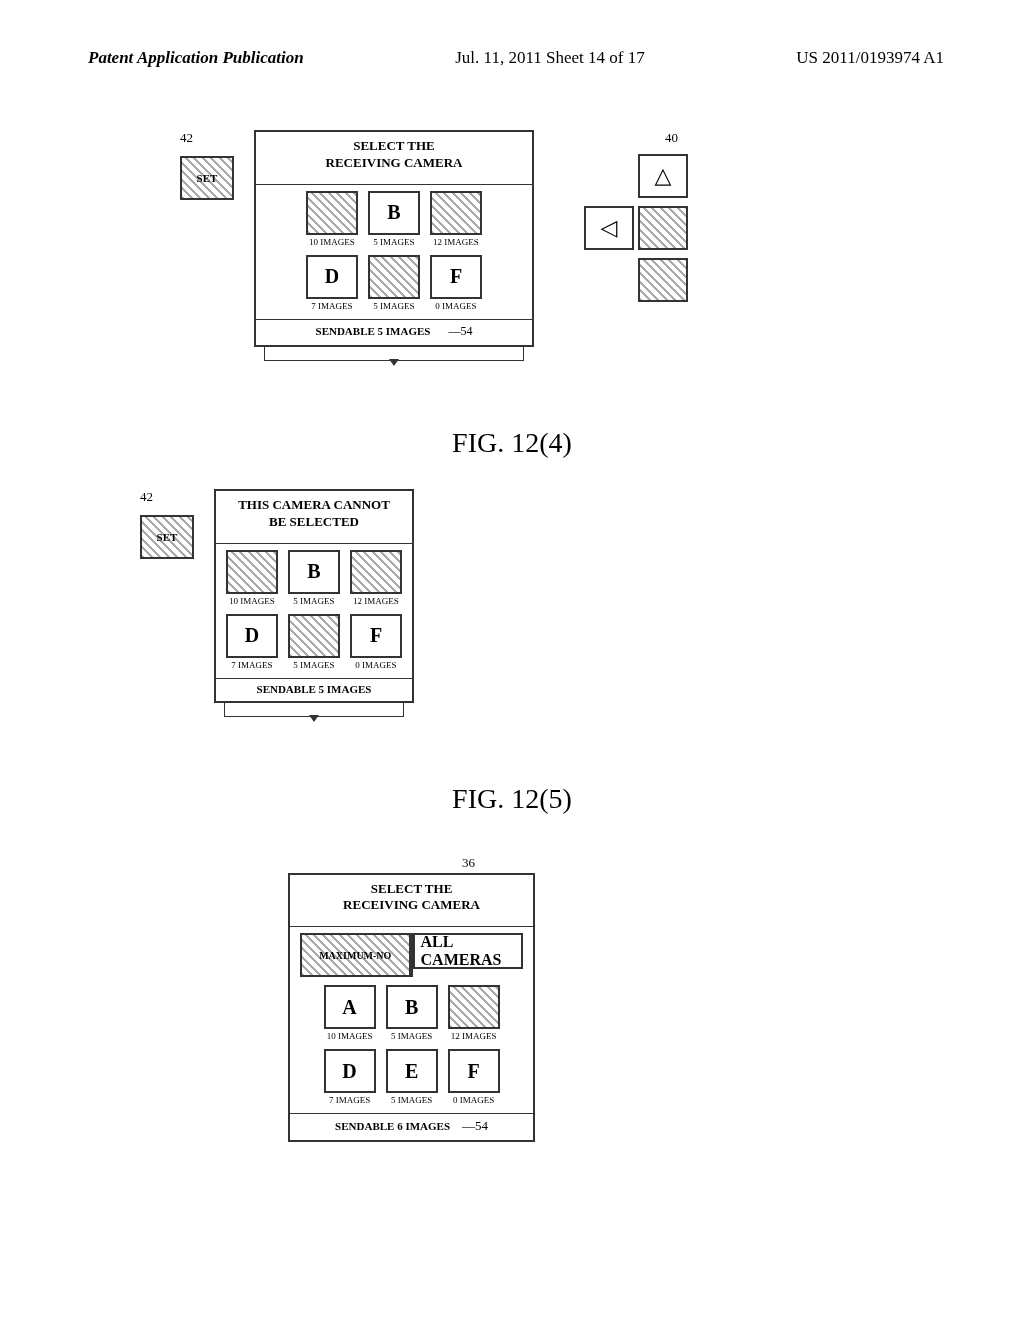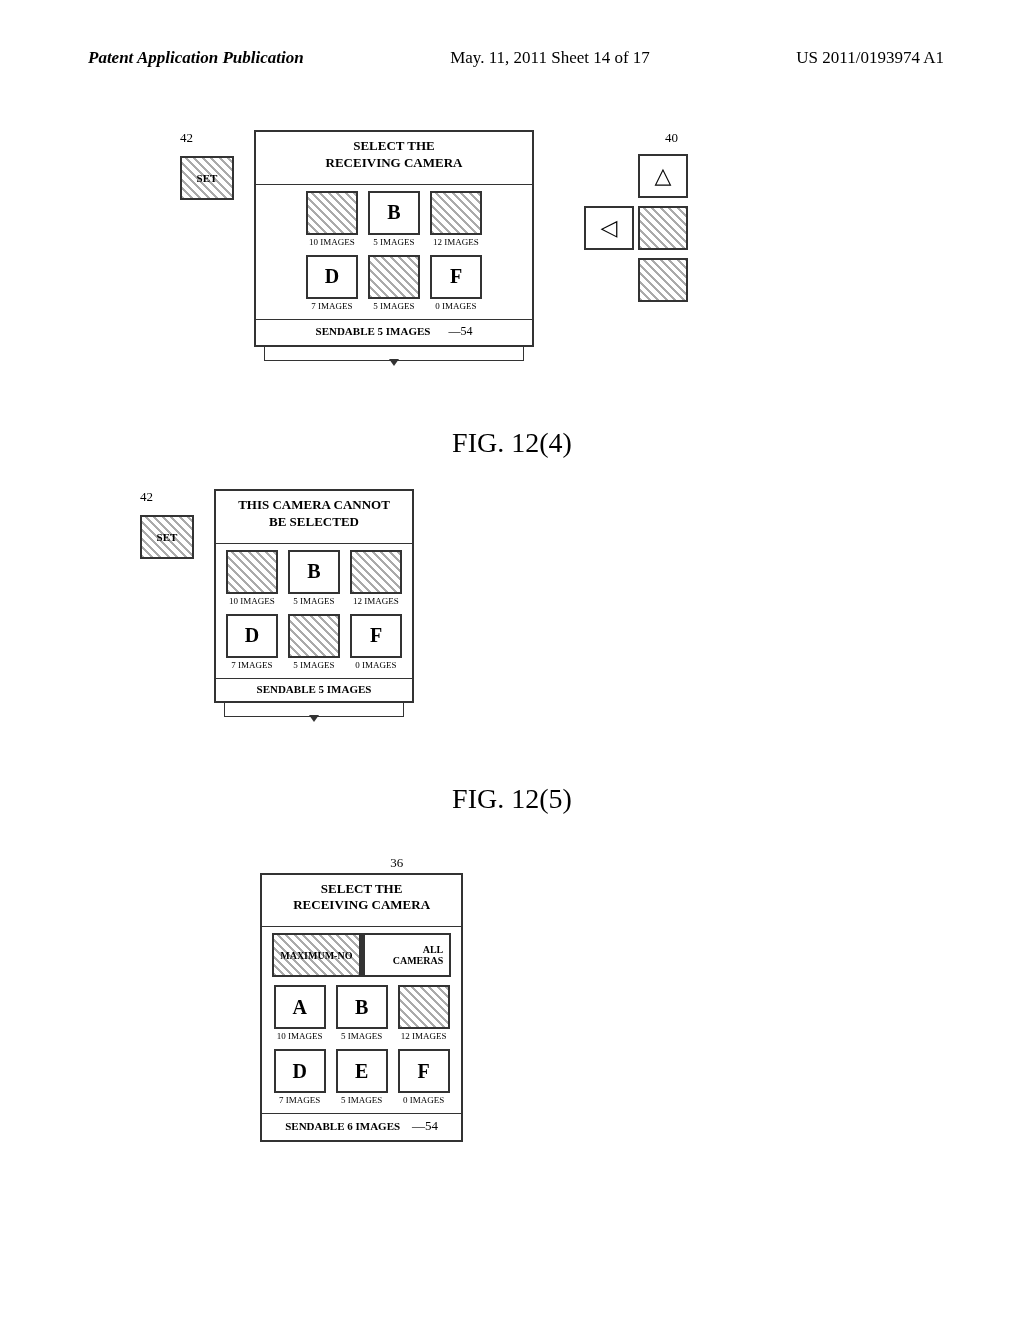--- a/index.html
+++ b/index.html
@@ -204,49 +204,48 @@
       display: flex;
       align-items: center;
       justify-content: center;
       font-size: 11px;
       font-weight: bold;
       padding: 0 6px;
       flex: 1;
     }
 
     .all-cameras-box {
-      height: 44px;
+      height: 36px;
       border: 2px solid #333;
       display: flex;
       align-items: center;
       justify-content: center;
-      font-size: 10px;
+      font-size: 16px;
       font-weight: bold;
       padding: 0 6px;
       flex: 1;
-      text-align: right;
     }
 
     .top-row-panel {
       display: flex;
       margin: 6px 10px 2px;
       gap: 0;
     }
 
     .separator-vert {
       width: 2px;
       background: #333;
     }
   </style>
 </head>
 <body>
 
 <div class="header">
   <span class="header-left">Patent Application Publication</span>
-  <span class="header-center">May. 11, 2011   Sheet 14 of 17</span>
+  <span class="header-center">Jul. 11, 2011   Sheet 14 of 17</span>
   <span class="header-right">US 2011/0193974 A1</span>
 </div>
 
 <div class="content">
 
   <div class="figure-section">
     <div class="fig124-container">
 
       <div class="fig124-left">
         <span class="num-label" style="margin-left:0; align-self:flex-start; margin-bottom:4px;">42</span>
@@ -372,21 +371,21 @@
         </div>
       </div>
     </div>
 
     <div class="fig-label">FIG. 12(5)</div>
   </div>
 
   <div class="figure-section">
     <div class="fig126-container">
 
-      <div style="position:relative; max-width:300px;">
+      <div style="position:relative; max-width:300px;margin-left:28px;">
 
         <div style="display:flex; justify-content:flex-end; margin-bottom:2px; margin-right:60px;">
           <span class="num-label">36</span>
         </div>
         <div class="camera-panel">
           <div class="panel-title">
             <span style="white-space:pre-line;">SELECT THE
 RECEIVING CAMERA</span>
           </div>
 

